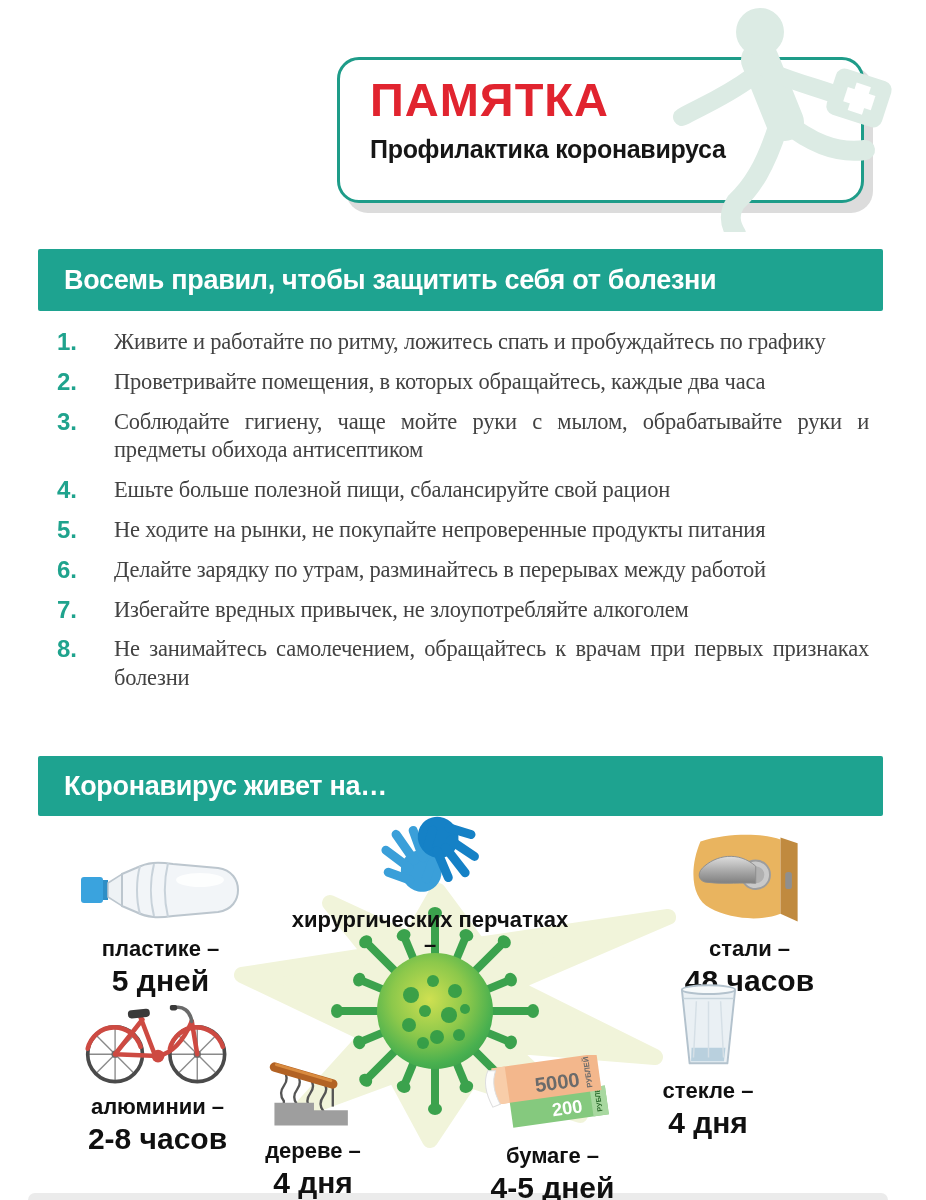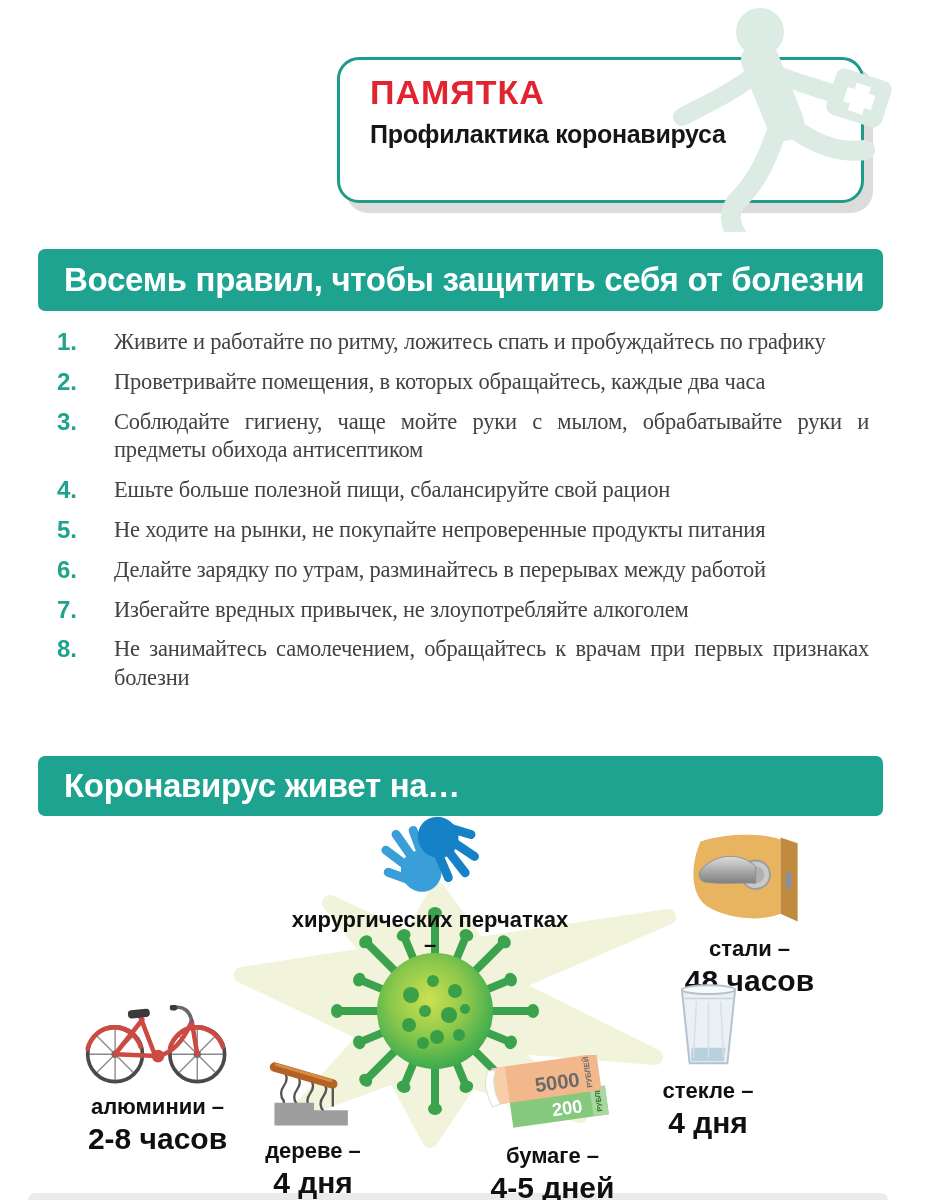--- a/index.html
+++ b/index.html
@@ -4,26 +4,26 @@
 <style>
   html,body{margin:0;padding:0;background:#fff;}
   .page{position:relative;width:926px;height:1200px;background:#fff;overflow:hidden;
         font-family:"Liberation Sans",sans-serif;}
 
   
   .person-svg{position:absolute;left:640px;top:2px;width:270px;height:230px;z-index:3;}
   .header-box{position:absolute;left:337px;top:57px;width:527px;height:146px;background:#fff;
       border:3px solid #1e9c89;border-radius:22px;z-index:2;
       box-shadow:9px 10px 0 #dcdcdc;box-sizing:border-box;padding:14px 0 0 30px;}
-  .header-title{color:#e1242f;font-size:34px;font-weight:700;letter-spacing:1px;line-height:1.1;}
+  .header-title{color:#e1242f;font-size:47px;font-weight:700;letter-spacing:1px;line-height:1.1;}
   .header-subtitle{color:#161616;font-size:25px;font-weight:700;margin-top:9px;letter-spacing:-0.3px;}
 
   
-  .banner{position:absolute;left:38px;width:845px;background:#1ea390;border-radius:7px;
-      color:#fff;font-weight:700;font-size:33px;letter-spacing:-0.3px;
+  .banner{position:absolute;left:38px;width:845px;background:#1ea390;border-radius:2px;
+      color:#fff;font-weight:700;font-size:27px;letter-spacing:-0.3px;
       display:flex;align-items:center;padding-left:26px;box-sizing:border-box;}
   .banner1{top:249px;height:62px;}
   .banner2{top:756px;height:60px;}
 
   
   .rules{position:absolute;left:57px;top:328px;width:812px;}
   .rule{display:flex;margin-bottom:11px;}
   .rule-num{flex:none;width:57px;color:#1fa38d;font-weight:700;font-size:24px;line-height:1.2;}
   .rule-text{flex:1;margin:0;color:#424242;font-size:22.5px;line-height:1.28;
       text-align:justify;letter-spacing:-0.2px;font-family:Liberation Serif, serif;}
@@ -155,20 +155,34 @@
           <circle cx="449" cy="220" r="8"></circle>
           <circle cx="409" cy="230" r="7"></circle>
         <circle cx="437" cy="242" r="7"></circle>
           <circle cx="459" cy="240" r="6"></circle>
           <circle cx="423" cy="248" r="6"></circle>
         <circle cx="465" cy="214" r="5"></circle>
       </g>
     </g>
   </svg>
 
+  <div class="surface-item it-plastic">
+    <svg width="165" height="80" viewBox="0 0 165 80">
+      <rect x="3" y="27" width="22" height="26" rx="3" fill="#3aa3de"></rect>
+      <rect x="25" y="30" width="5" height="20" fill="#2f8fc6"></rect>
+      <polygon points="30,33 44,24 44,56 30,47" fill="#eef2f5" stroke="#bcc6ce" stroke-width="1.5"></polygon>
+      <path d="M44,24 L58,18 C70,12 80,12 95,14 L140,18 C154,20 160,30 160,40 C160,50 154,60 140,62 L95,66 C80,68 70,68 58,62 L44,56 Z" fill="#f2f5f8" stroke="#bcc6ce" stroke-width="2"></path>
+      <path d="M62,16 C58,30 58,50 62,64" stroke="#c8d2da" stroke-width="2" fill="none"></path>
+      <path d="M76,14 C72,30 72,50 76,66" stroke="#c8d2da" stroke-width="2" fill="none"></path>
+      <path d="M90,13 C86,30 86,50 90,67" stroke="#c8d2da" stroke-width="2" fill="none"></path>
+      <ellipse cx="122" cy="30" rx="24" ry="7" fill="#ffffff" opacity="0.85"></ellipse>
+    </svg>
+    <span class="s-label">пластике –</span>
+    <span class="s-duration">5 дней</span>
+  </div>
 
   <div class="surface-item it-gloves">
     <svg width="160" height="95" viewBox="0 0 160 95">
       <g transform="translate(62,52) rotate(-35)" fill="#3a9fd9">
         <ellipse cx="0" cy="16" rx="20" ry="21"></ellipse>
         <rect x="-26" y="-22" width="9" height="32" rx="4.5" transform="rotate(-35)"></rect>
         <rect x="-14" y="-30" width="9" height="38" rx="4.5" transform="rotate(-18)"></rect>
         <rect x="-4" y="-33" width="9" height="41" rx="4.5"></rect>
         <rect x="6" y="-30" width="9" height="38" rx="4.5" transform="rotate(15)"></rect>
         <rect x="16" y="-8" width="9" height="27" rx="4.5" transform="rotate(55)"></rect>

